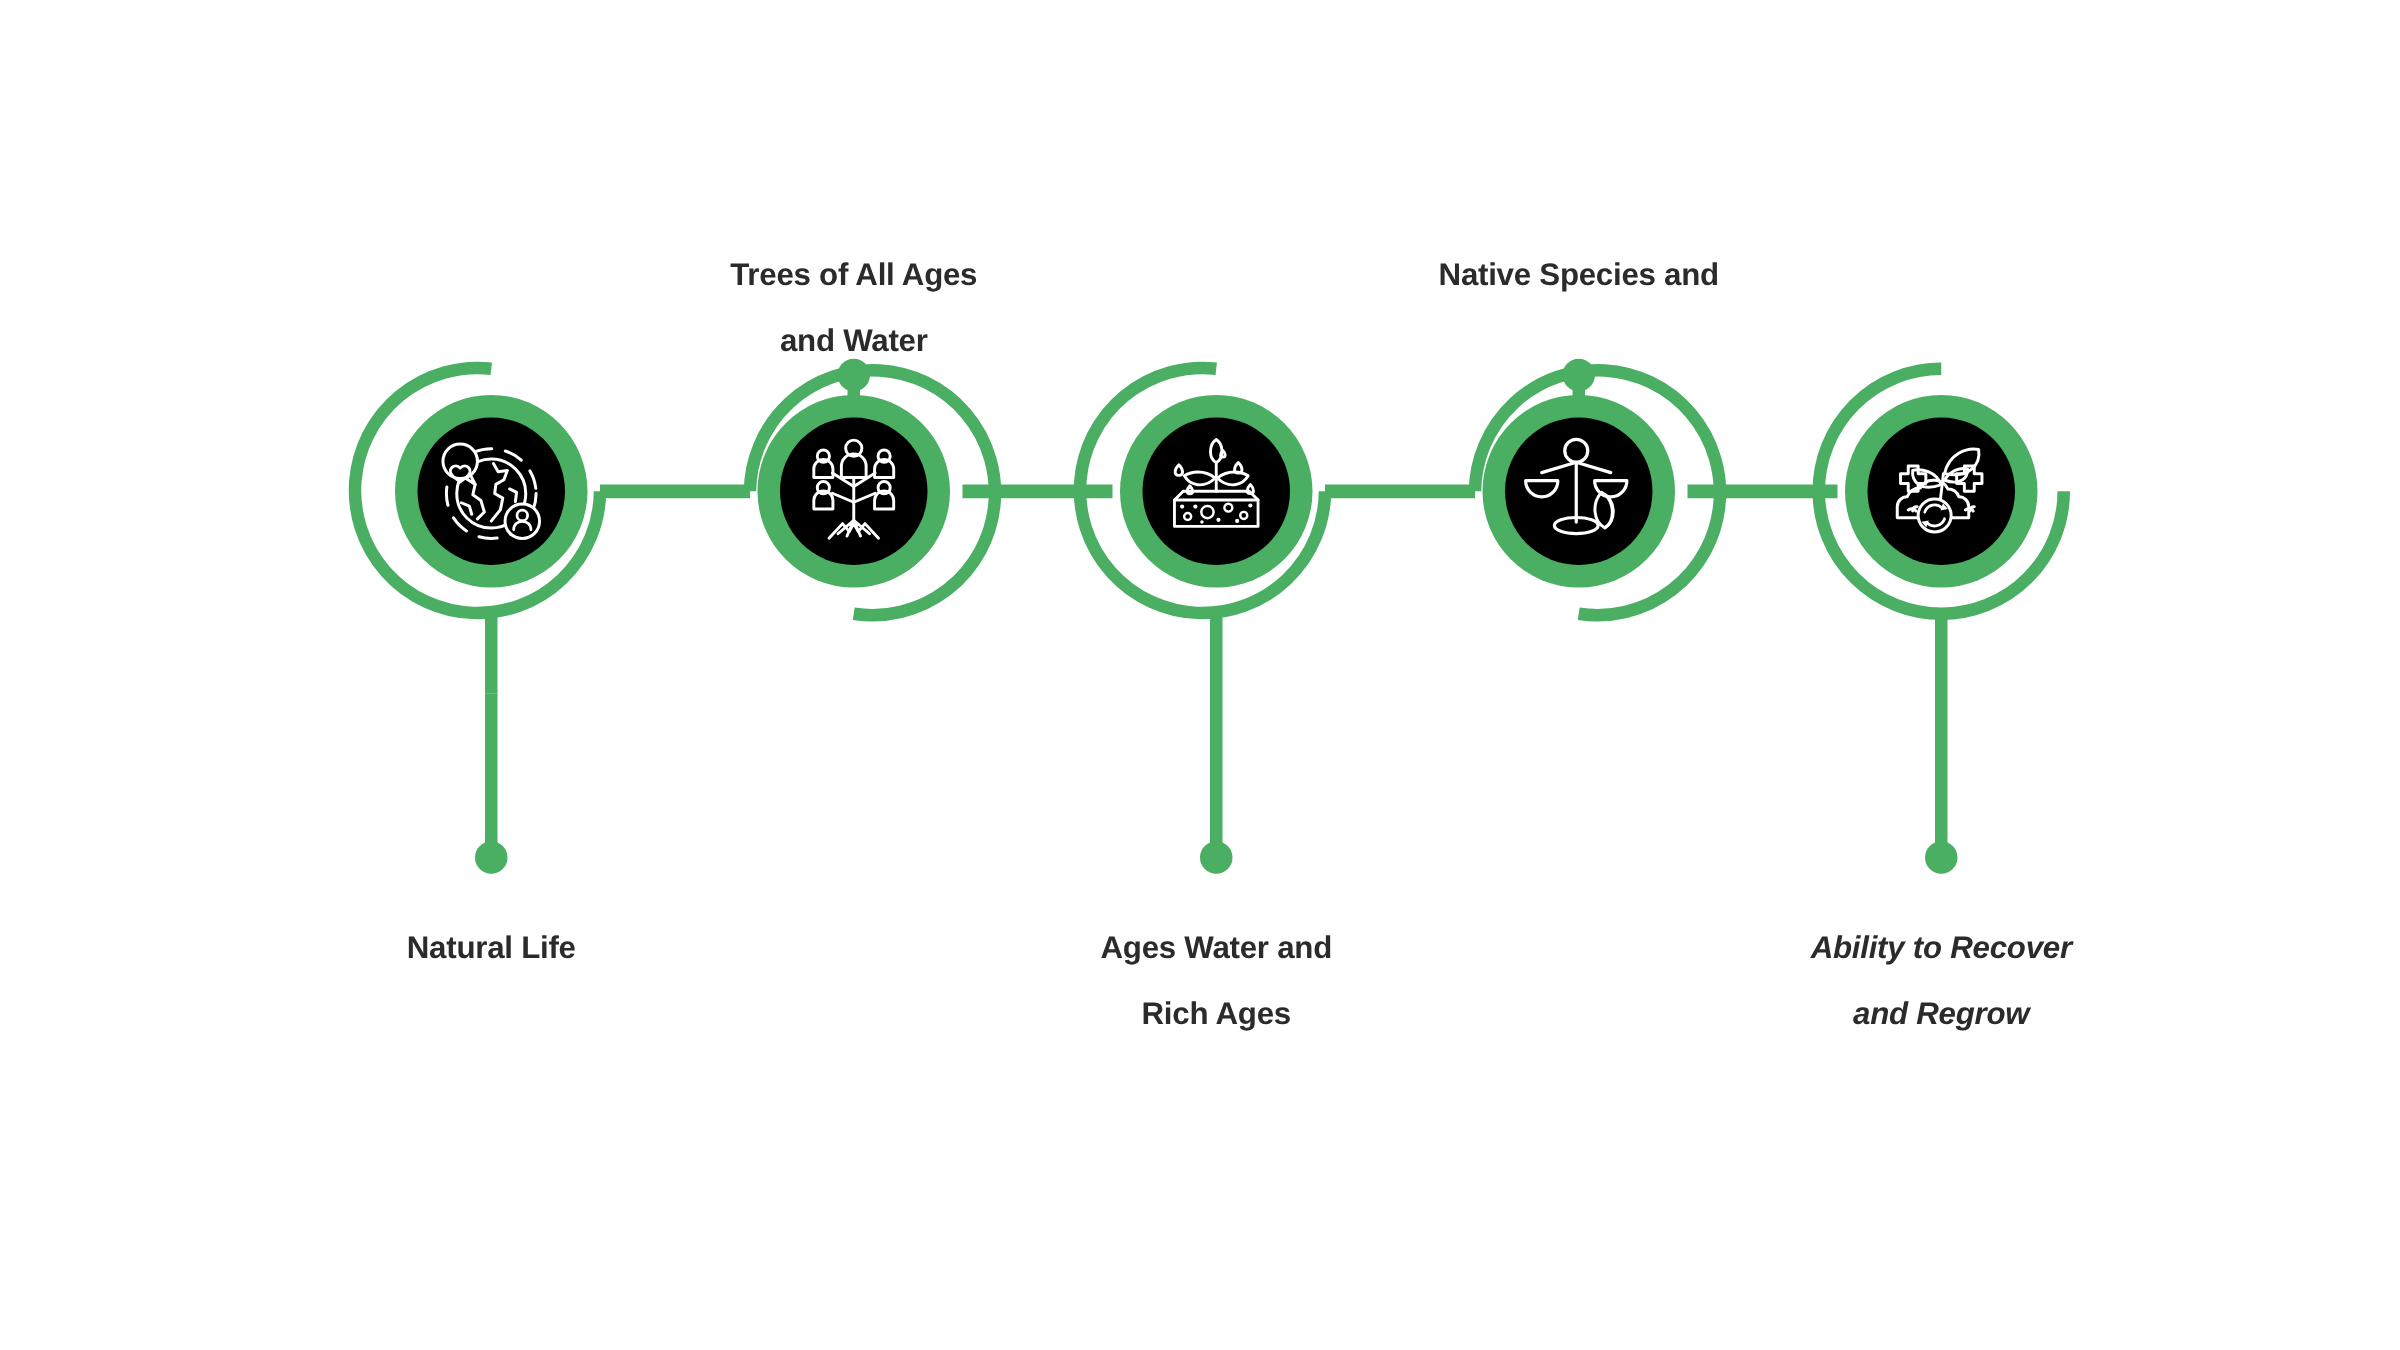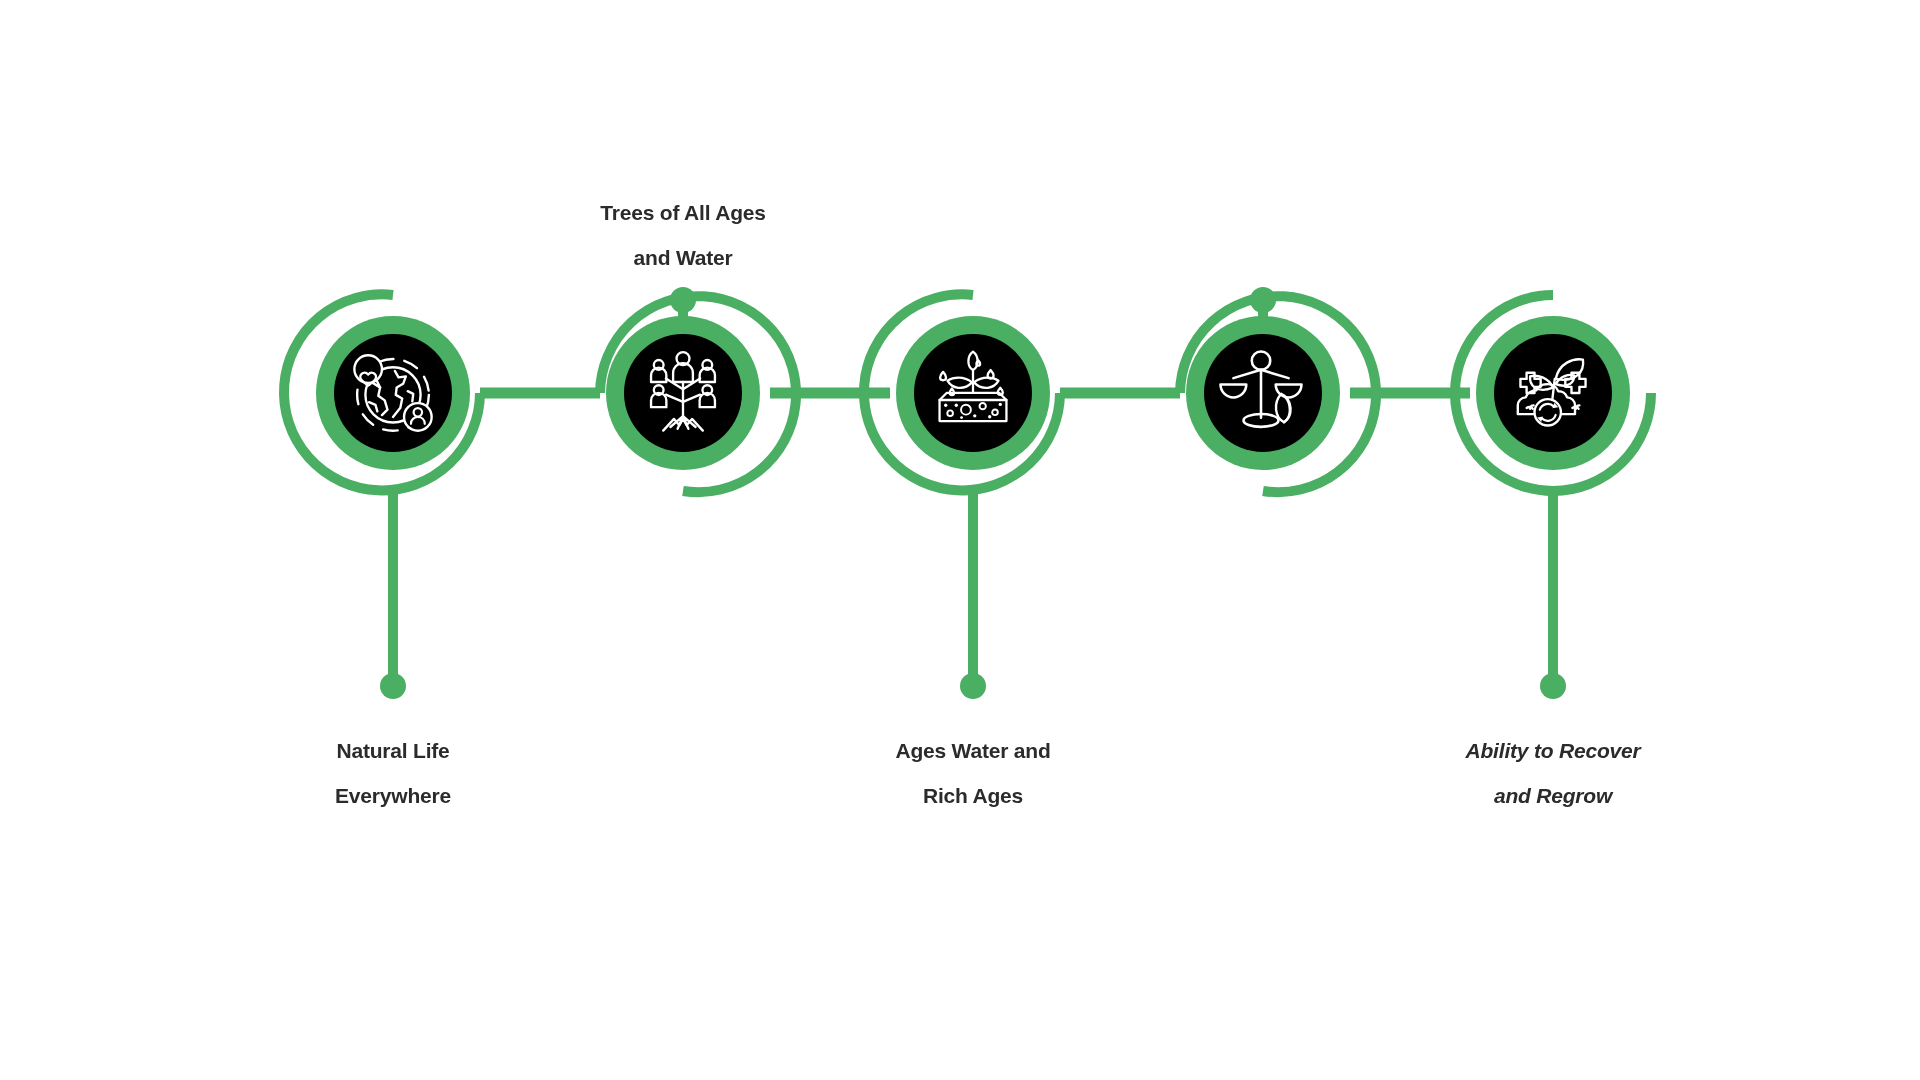--- a/index.html
+++ b/index.html
@@ -25,21 +25,21 @@
     top: 0;
     width: 1920px;
     height: 1080px;
     display: block;
   }
   .node-label {
     position: absolute;
     text-align: center;
     font-family: "Liberation Sans", sans-serif;
     font-weight: bold;
-    font-size: 21px;
+    font-size: 25px;
     line-height: 1.06;
     letter-spacing: -0.2px;
     color: #2b2b2b;
     white-space: pre-line;
   }
 </style>
 </head>
 <body>
 
 <div id="stage">
@@ -289,34 +289,34 @@
       <circle cx="1553" cy="393" r="59" fill="#000000"></circle>
       <g transform="translate(1553,393) scale(0.88)">
         <use href="#icon-regrow"></use>
       </g>
     </g>
 
   </svg>
 
   <div class="node-label" style="left:183px; top:718px; width:420px;">
     <div>Natural Life</div>
-    <div>Everywhere</div>
   </div>
 
   <div class="node-label" style="left:473px; top:180px; width:420px;">
     <div>Trees of All Ages</div>
     <div>and Water</div>
   </div>
 
   <div class="node-label" style="left:763px; top:718px; width:420px;">
     <div>Ages Water and</div>
     <div>Rich Ages</div>
   </div>
 
   <div class="node-label" style="left:1053px; top:180px; width:420px;">
+    <div>Native Species and</div>
   </div>
 
   <div class="node-label" style="left:1343px; top:718px; width:420px;font-style:italic;">
     <div>Ability to Recover</div>
     <div>and Regrow</div>
   </div>
 
 </div>
 
 </body></html>

